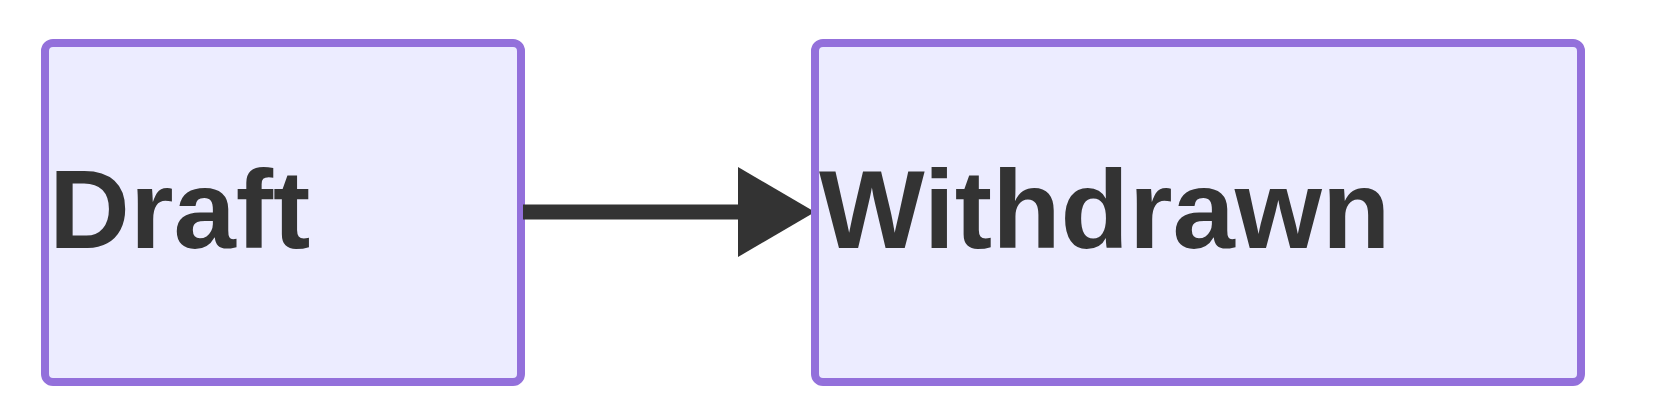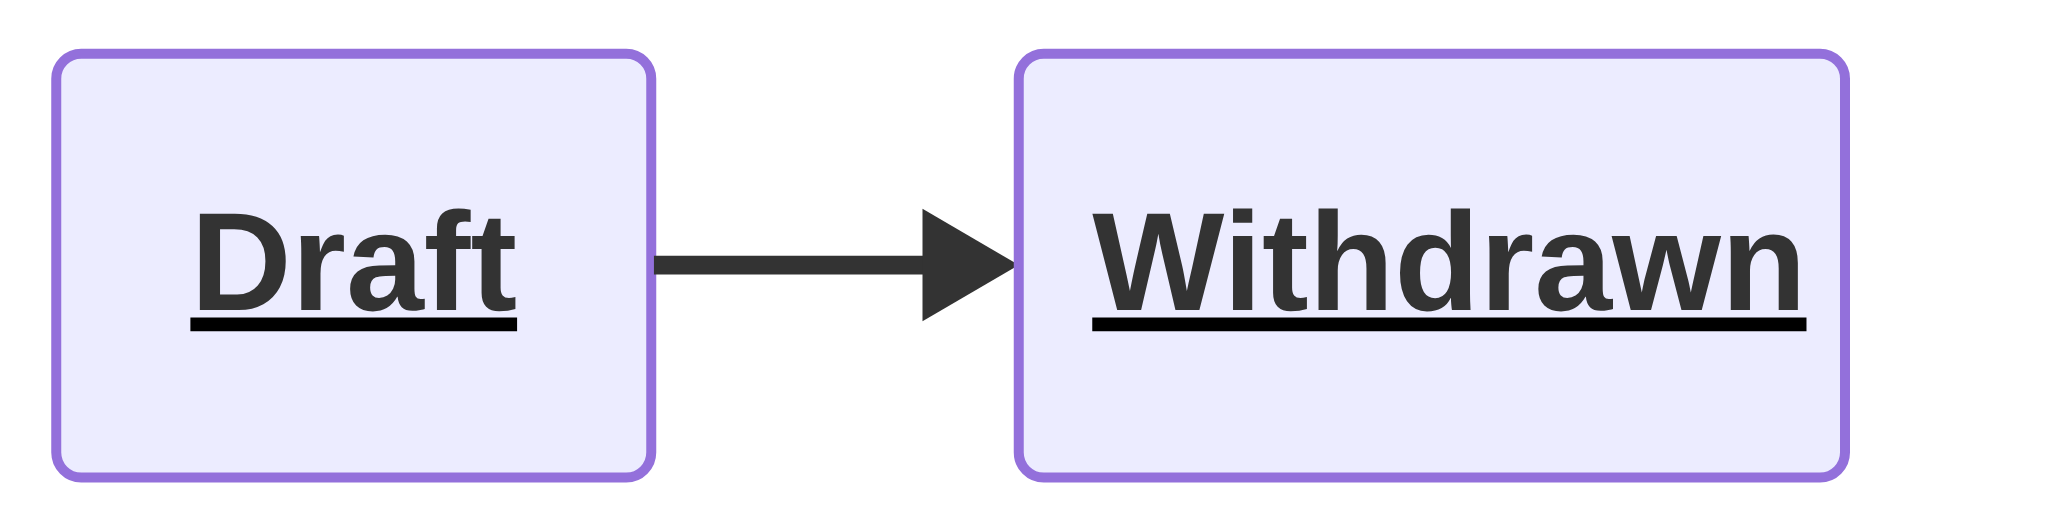--- a/index.html
+++ b/index.html
@@ -18,28 +18,27 @@
     background: var(--background);
     overflow: hidden;
     font-family: "Liberation Sans", sans-serif;
   }
   .node {
     position: absolute;
     top: 39px;
     height: 347px;
     background: var(--node-fill);
     border: 8px solid var(--node-border);
-    border-radius: 24px;
+    border-radius: 12px;
     display: flex;
     align-items: center;
-    justify-content: center;
-    text-decoration: underline;
+    justify-content: flex-start;
   }
   .node--draft { left: 41px; width: 484px; }
-  .node--withdrawn { left: 811px; width: 669px; padding-left: 28px; }
+  .node--withdrawn { left: 811px; width: 774px; }
   .node-label {
     font-size: 112px;
     font-weight: bold;
     color: var(--text);
     line-height: 1;
     padding-bottom: 6px;
     white-space: nowrap;
   }
   .edge {
     position: absolute;

